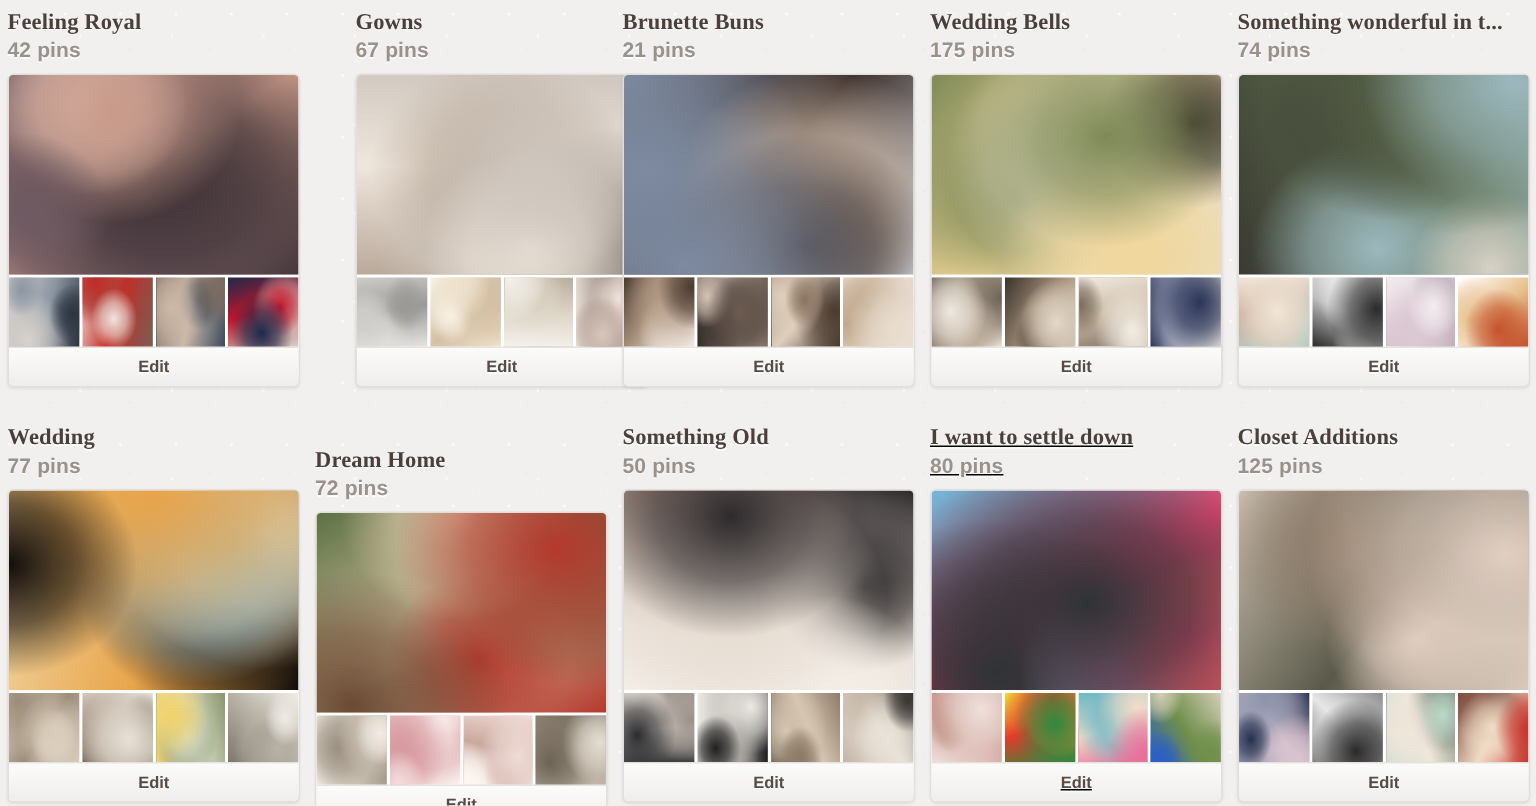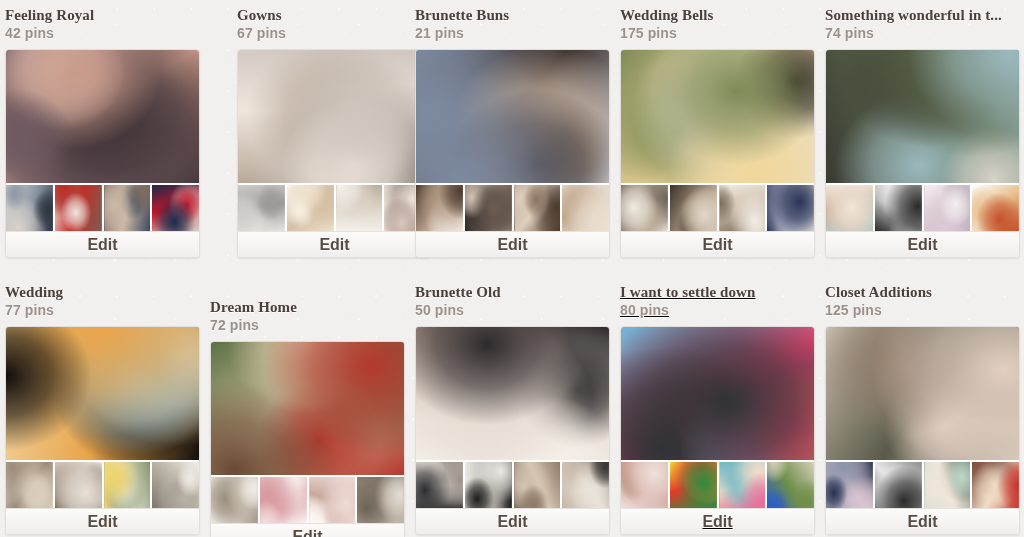--- a/index.html
+++ b/index.html
@@ -98,21 +98,21 @@
     background-position: center;
   }
 
   .edit-button {
     display: block;
     width: 100%;
     height: 26px;
     line-height: 26px;
     text-align: center;
     font-family: "Liberation Sans", sans-serif;
-    font-size: 16px;
+    font-size: 11px;
     font-weight: bold;
     color: #574b44;
     background: linear-gradient(to bottom, #fbfbfa 0%, #f0eeec 100%);
     border: none;
     border-top: 1px solid #e6e2df;
     cursor: pointer;
     text-shadow: 0 1px 0 rgba(255,255,255,0.9);
     padding: 0;
   }
 </style>
@@ -227,21 +227,21 @@
           <div class="thumb" title="white bookshelf styling" style="background-image: radial-gradient(46% 61% at 91% 25%, rgb(241, 236, 228) 0%, rgba(241, 236, 228, 0.6) 42%, transparent 78%), radial-gradient(69% 84% at 83% 27%, rgb(207, 197, 184) 0%, rgba(207, 197, 184, 0.6) 42%, transparent 78%), radial-gradient(66% 81% at 31% 47%, rgb(154, 143, 128) 0%, rgba(154, 143, 128, 0.6) 42%, transparent 78%), linear-gradient(82deg, rgb(241, 236, 228) 0%, rgb(207, 197, 184) 48%, rgb(154, 143, 128) 100%);"></div>
           <div class="thumb" title="pink striped curtains" style="background-image: radial-gradient(48% 63% at 13% 99%, rgb(243, 220, 220) 0%, rgba(243, 220, 220, 0.6) 42%, transparent 78%), radial-gradient(86% 101% at 18% 40%, rgb(215, 154, 160) 0%, rgba(215, 154, 160, 0.6) 42%, transparent 78%), radial-gradient(74% 89% at 64% 9%, rgb(251, 243, 241) 0%, rgba(251, 243, 241, 0.6) 42%, transparent 78%), linear-gradient(156deg, rgb(243, 220, 220) 0%, rgb(215, 154, 160) 48%, rgb(251, 243, 241) 100%);"></div>
           <div class="thumb" title="soft pink bedroom corner" style="background-image: radial-gradient(74% 89% at 79% 59%, rgb(239, 220, 214) 0%, rgba(239, 220, 214, 0.6) 42%, transparent 78%), radial-gradient(48% 63% at 66% 83%, rgb(201, 167, 156) 0%, rgba(201, 167, 156, 0.6) 42%, transparent 78%), radial-gradient(56% 71% at 2% 92%, rgb(253, 247, 243) 0%, rgba(253, 247, 243, 0.6) 42%, transparent 78%), linear-gradient(192deg, rgb(239, 220, 214) 0%, rgb(201, 167, 156) 48%, rgb(253, 247, 243) 100%);"></div>
           <div class="thumb" title="neutral living room" style="background-image: radial-gradient(69% 84% at 92% 39%, rgb(227, 221, 210) 0%, rgba(227, 221, 210, 0.6) 42%, transparent 78%), radial-gradient(52% 67% at 89% 57%, rgb(168, 156, 139) 0%, rgba(168, 156, 139, 0.6) 42%, transparent 78%), radial-gradient(87% 102% at 21% 67%, rgb(109, 99, 85) 0%, rgba(109, 99, 85, 0.6) 42%, transparent 78%), linear-gradient(23deg, rgb(227, 221, 210) 0%, rgb(168, 156, 139) 48%, rgb(109, 99, 85) 100%);"></div>
         </div>
       <button class="edit-button">Edit</button>
     </div>
   </div>
     <div class="board-card" style="left: 415px; top: 281px;">
     <div class="board-header">
-      <div class="board-title">Brunette Old</div>
+      <div class="board-title">Something Old</div>
       <div class="board-pins">50 pins</div>
     </div>
     <div class="board-body">
       <div class="cover-image" title="couple kissing surrounded by falling confetti" style="background-image: radial-gradient(63% 78% at 37% 13%, rgb(46, 42, 44) 0%, rgba(46, 42, 44, 0.6) 42%, transparent 78%), radial-gradient(69% 84% at 37% 55%, rgb(230, 220, 210) 0%, rgba(230, 220, 210, 0.6) 42%, transparent 78%), radial-gradient(70% 85% at 25% 7%, rgb(185, 154, 140) 0%, rgba(185, 154, 140, 0.6) 42%, transparent 78%), radial-gradient(45% 60% at 70% 99%, rgb(244, 239, 232) 0%, rgba(244, 239, 232, 0.6) 42%, transparent 78%), radial-gradient(40% 55% at 83% 48%, rgb(46, 42, 44) 0%, rgba(46, 42, 44, 0.6) 42%, transparent 78%), linear-gradient(195deg, rgb(46, 42, 44) 0%, rgb(230, 220, 210) 48%, rgb(244, 239, 232) 100%);"></div>
       <div class="thumb-strip">
           <div class="thumb" title="groom and bride full length" style="background-image: radial-gradient(71% 86% at 19% 61%, rgb(43, 43, 46) 0%, rgba(43, 43, 46, 0.6) 42%, transparent 78%), radial-gradient(60% 75% at 16% 11%, rgb(239, 234, 226) 0%, rgba(239, 234, 226, 0.6) 42%, transparent 78%), radial-gradient(72% 87% at 96% 39%, rgb(154, 145, 137) 0%, rgba(154, 145, 137, 0.6) 42%, transparent 78%), linear-gradient(353deg, rgb(43, 43, 46) 0%, rgb(239, 234, 226) 48%, rgb(154, 145, 137) 100%);"></div>
           <div class="thumb" title="vintage black and white dance" style="background-image: radial-gradient(46% 61% at 26% 80%, rgb(31, 31, 31) 0%, rgba(31, 31, 31, 0.6) 42%, transparent 78%), radial-gradient(58% 73% at 43% 85%, rgb(176, 172, 166) 0%, rgba(176, 172, 166, 0.6) 42%, transparent 78%), radial-gradient(73% 88% at 76% 20%, rgb(236, 233, 228) 0%, rgba(236, 233, 228, 0.6) 42%, transparent 78%), linear-gradient(270deg, rgb(31, 31, 31) 0%, rgb(176, 172, 166) 48%, rgb(236, 233, 228) 100%);"></div>
           <div class="thumb" title="sepia bridal portrait" style="background-image: radial-gradient(41% 56% at 42% 92%, rgb(142, 122, 102) 0%, rgba(142, 122, 102, 0.6) 42%, transparent 78%), radial-gradient(76% 91% at 21% 54%, rgb(214, 198, 178) 0%, rgba(214, 198, 178, 0.6) 42%, transparent 78%), radial-gradient(40% 55% at 24% 85%, rgb(70, 58, 46) 0%, rgba(70, 58, 46, 0.6) 42%, transparent 78%), linear-gradient(247deg, rgb(142, 122, 102) 0%, rgb(214, 198, 178) 48%, rgb(70, 58, 46) 100%);"></div>
           <div class="thumb" title="confetti toss moment" style="background-image: radial-gradient(44% 59% at 92% 11%, rgb(58, 54, 50) 0%, rgba(58, 54, 50, 0.6) 42%, transparent 78%), radial-gradient(71% 86% at 70% 62%, rgb(233, 226, 216) 0%, rgba(233, 226, 216, 0.6) 42%, transparent 78%), radial-gradient(64% 79% at 25% 3%, rgb(196, 182, 166) 0%, rgba(196, 182, 166, 0.6) 42%, transparent 78%), linear-gradient(236deg, rgb(58, 54, 50) 0%, rgb(233, 226, 216) 48%, rgb(196, 182, 166) 100%);"></div>
         </div>

